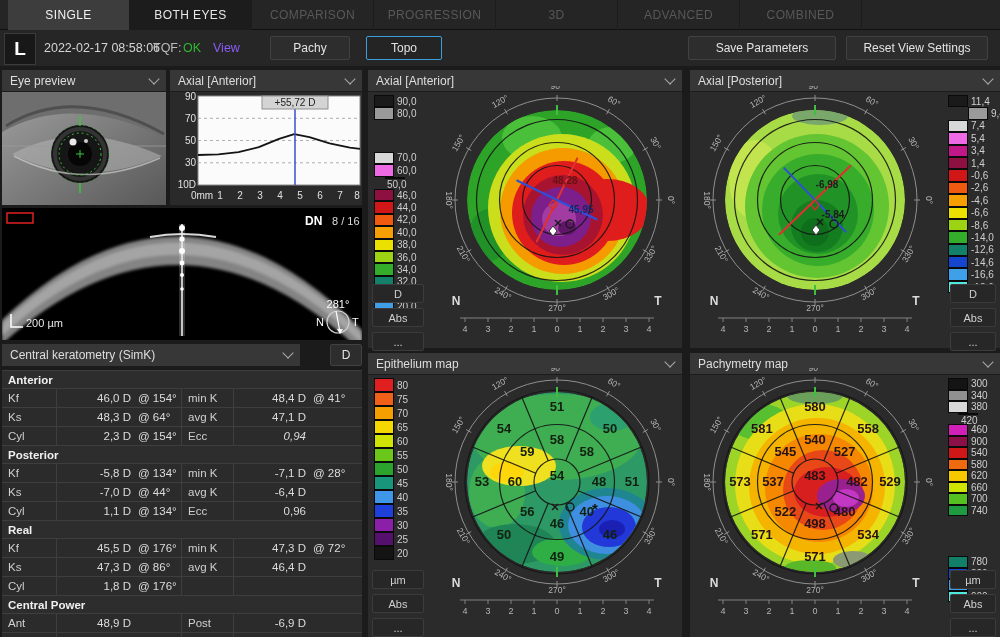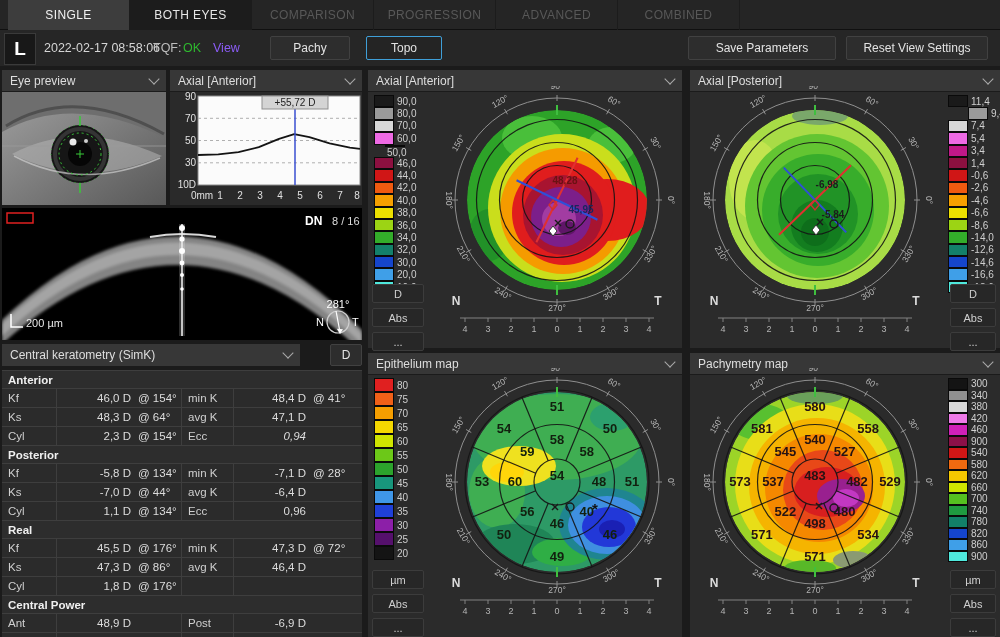--- a/index.html
+++ b/index.html
@@ -52,20 +52,21 @@
 </head>
 <body>
 
 <div id="app">
 
   <div class="tabbar">
     <div class="tab active">SINGLE</div>
     <div class="tab enabled">BOTH EYES</div>
     <div class="tab">COMPARISON</div>
     <div class="tab">PROGRESSION</div>
+    <div class="tab">3D</div>
     <div class="tab">ADVANCED</div>
     <div class="tab">COMBINED</div>
   </div>
 
   <div class="toolbar">
     <div class="eyebadge">L</div>
     <div class="tbtext" style="left:44px;">2022-02-17 08:58:06</div>
     <div class="tbtext" style="left:153px;color:#bdbdbd;">TQF:</div>
     <div class="tbtext" style="left:183px;color:#2eb82e;">OK</div>
     <div class="tbtext" style="left:213px;color:#8b5cf6;">View</div>
@@ -344,21 +345,21 @@
 
   <div class="scale" style="left:374px;top:95px;" id="scale-ant">
       <div class="scalerow" style="height: 12.4px;">
         <div class="scaleblock" style="height: 12.4px; background: rgb(26, 26, 26);"></div>
         <span class="scalelabel">90,0</span>
       </div>
       <div class="scalerow" style="height: 12.4px;">
         <div class="scaleblock" style="height: 12.4px; background: rgb(154, 154, 154);"></div>
         <span class="scalelabel">80,0</span>
       </div>
-      <div class="scalerow" style="height: 12.4px;">
+      <div class="scalerow" style="height: 12.4px; margin-top: 32px;">
         <div class="scaleblock" style="height: 12.4px; background: rgb(216, 216, 216);"></div>
         <span class="scalelabel">70,0</span>
       </div>
       <div class="scalerow" style="height: 12.4px;">
         <div class="scaleblock" style="height: 12.4px; background: rgb(238, 106, 228);"></div>
         <span class="scalelabel">60,0</span>
       </div>
       <div class="scalerow" style="height: 12.4px; flex-direction: column;">
         <div class="scaleblock" style="height: 12.4px; background: rgb(192, 24, 136);"></div>
         <span class="scalelabel">50,0</span>
@@ -534,21 +535,21 @@
         <span class="scalelabel">300</span>
       </div>
       <div class="scalerow" style="height: 11.5px;">
         <div class="scaleblock" style="height: 11.5px; background: rgb(144, 144, 144);"></div>
         <span class="scalelabel">340</span>
       </div>
       <div class="scalerow" style="height: 11.5px;">
         <div class="scaleblock" style="height: 11.5px; background: rgb(216, 216, 216);"></div>
         <span class="scalelabel">380</span>
       </div>
-      <div class="scalerow" style="height: 11.5px;">
+      <div class="scalerow" style="height: 11.5px; flex-direction: column;">
         <div class="scaleblock" style="height: 11.5px; background: rgb(238, 122, 232);"></div>
         <span class="scalelabel">420</span>
       </div>
       <div class="scalerow" style="height: 11.5px;">
         <div class="scaleblock" style="height: 11.5px; background: rgb(208, 32, 184);"></div>
         <span class="scalelabel">460</span>
       </div>
       <div class="scalerow" style="height: 11.5px;">
         <div class="scaleblock" style="height: 11.5px; background: rgb(140, 16, 72);"></div>
         <span class="scalelabel">900</span>
@@ -570,21 +571,21 @@
         <span class="scalelabel">660</span>
       </div>
       <div class="scalerow" style="height: 11.5px;">
         <div class="scaleblock" style="height: 11.5px; background: rgb(85, 192, 32);"></div>
         <span class="scalelabel">700</span>
       </div>
       <div class="scalerow" style="height: 11.5px;">
         <div class="scaleblock" style="height: 11.5px; background: rgb(31, 154, 64);"></div>
         <span class="scalelabel">740</span>
       </div>
-      <div class="scalerow" style="height: 11.5px;">
+      <div class="scalerow" style="height: 11.5px; margin-top: 40px;">
         <div class="scaleblock" style="height: 11.5px; background: rgb(18, 128, 104);"></div>
         <span class="scalelabel">780</span>
       </div>
       <div class="scalerow" style="height: 11.5px; align-items: flex-end;">
         <div class="scaleblock" style="height: 11.5px; background: rgb(21, 69, 204);"></div>
         <span class="scalelabel">820</span>
       </div>
       <div class="scalerow" style="height: 11.5px;">
         <div class="scaleblock" style="height: 11.5px; background: rgb(63, 159, 232);"></div>
         <span class="scalelabel">860</span>

